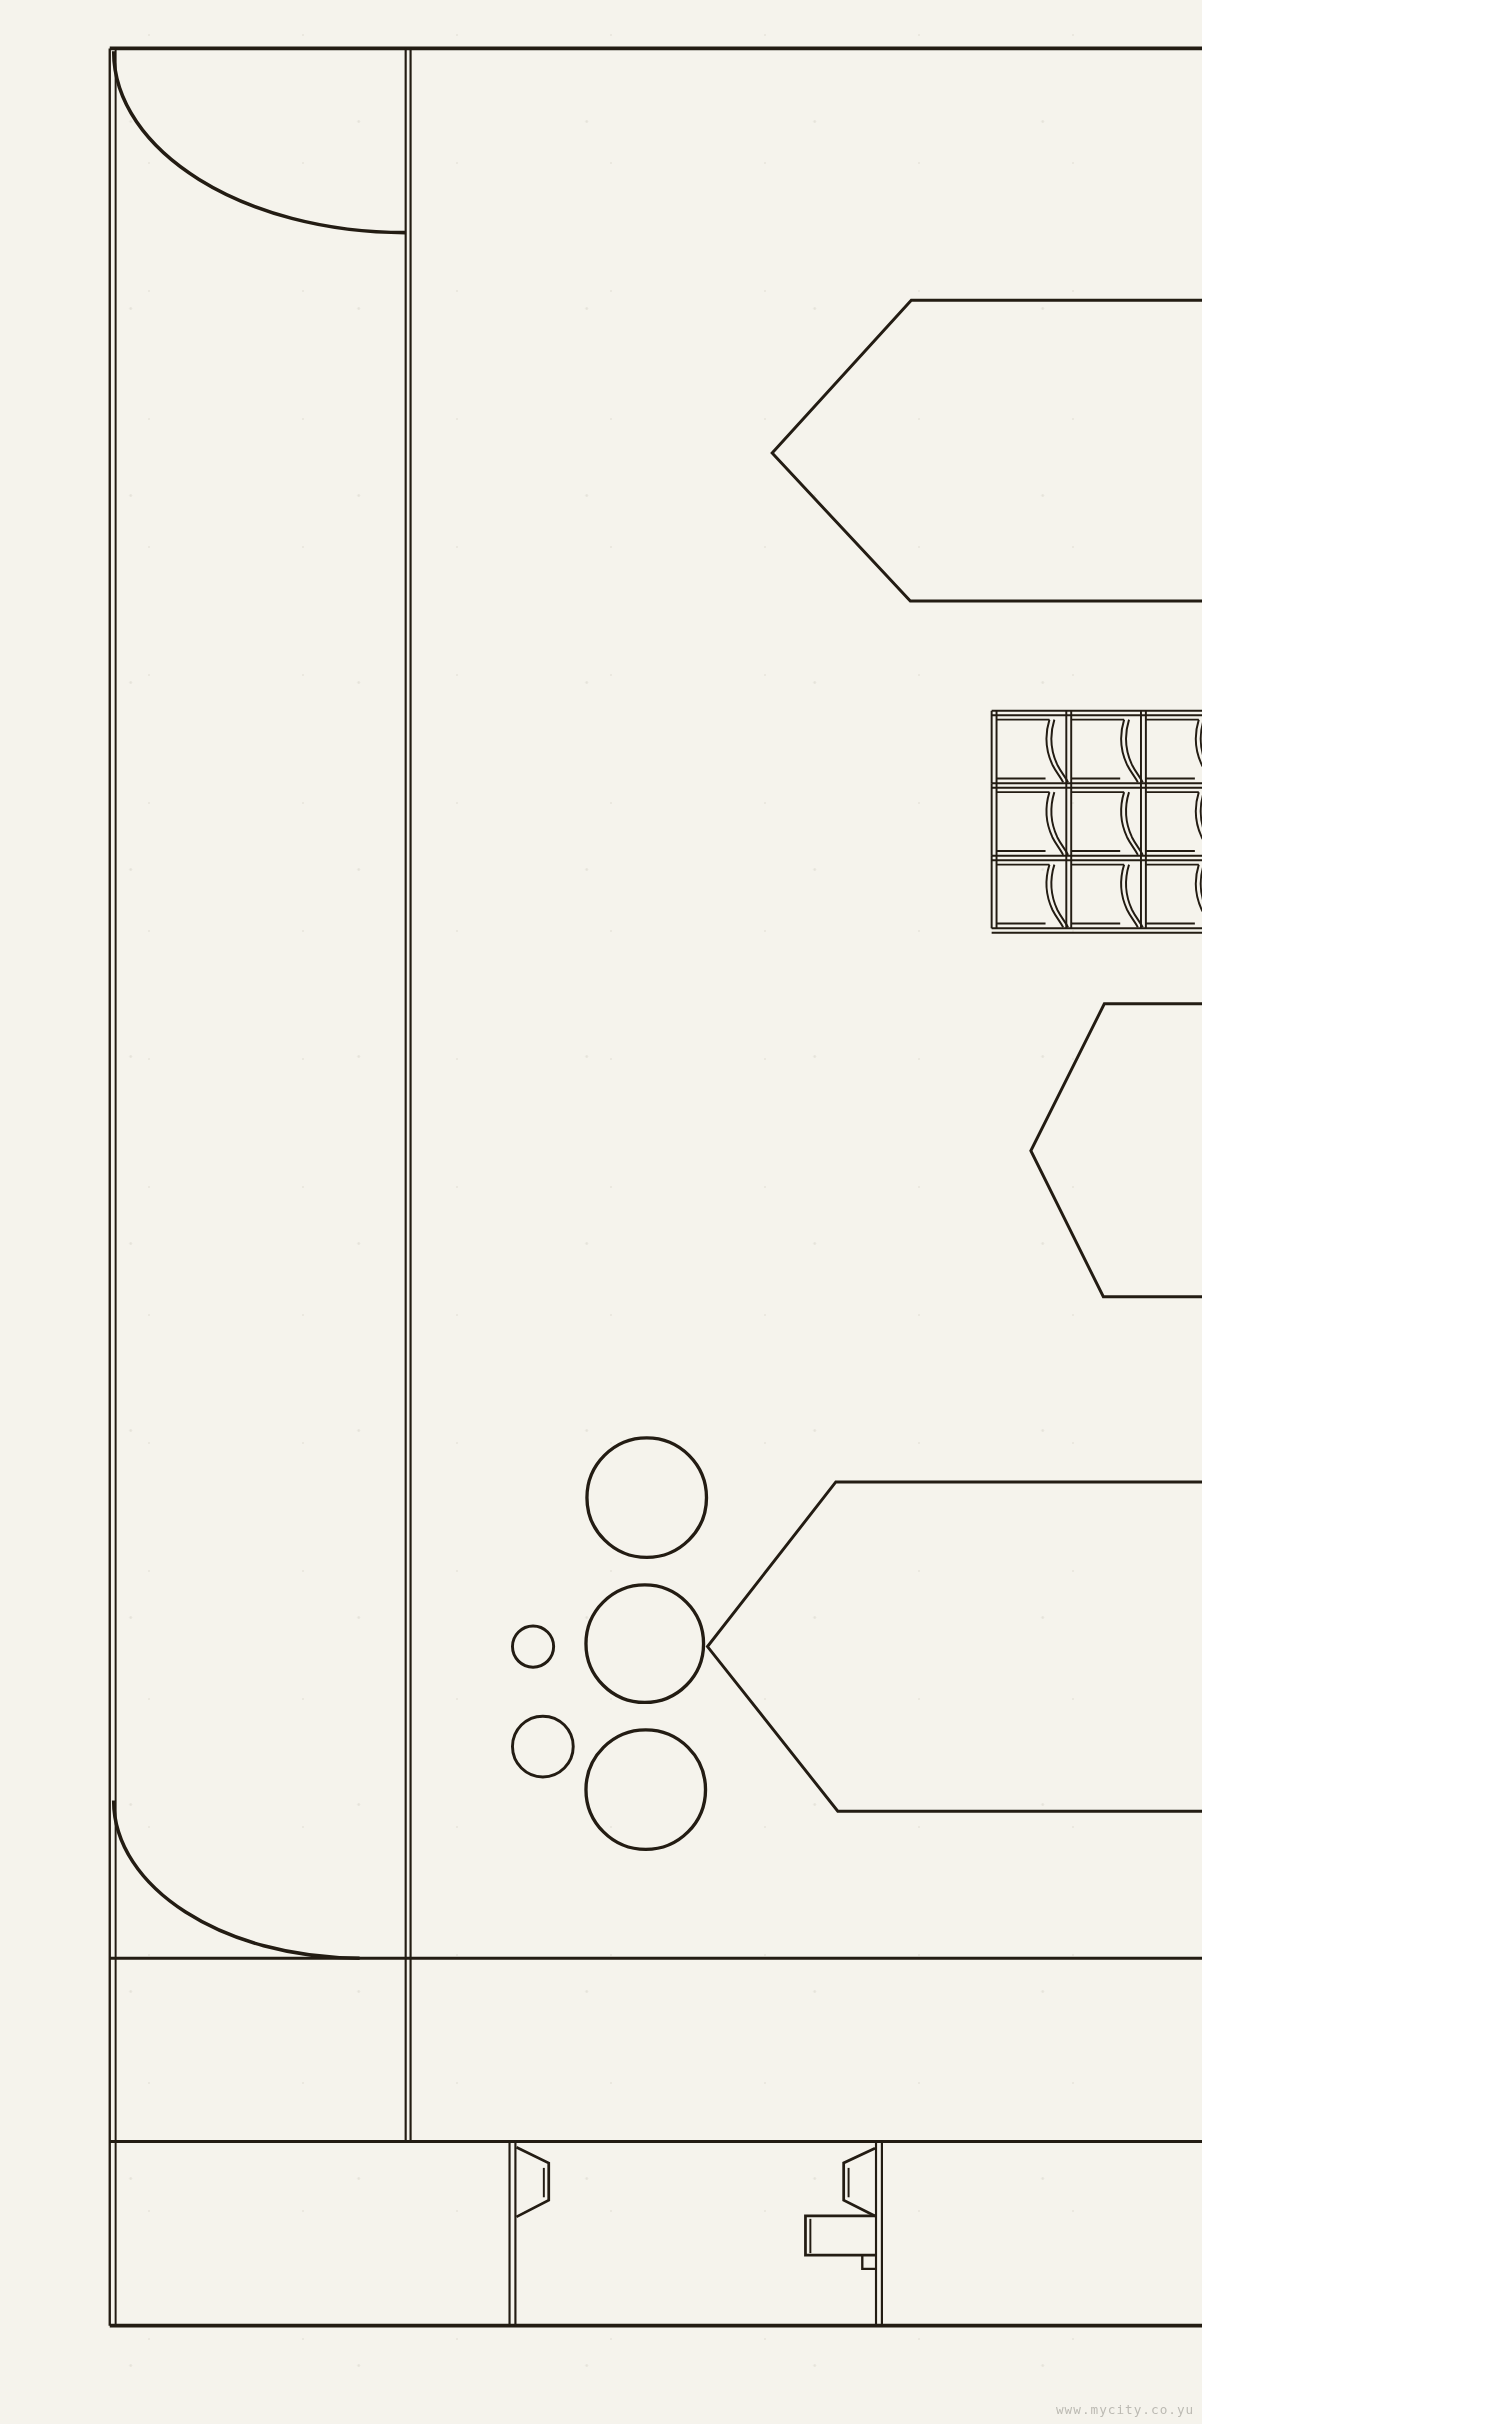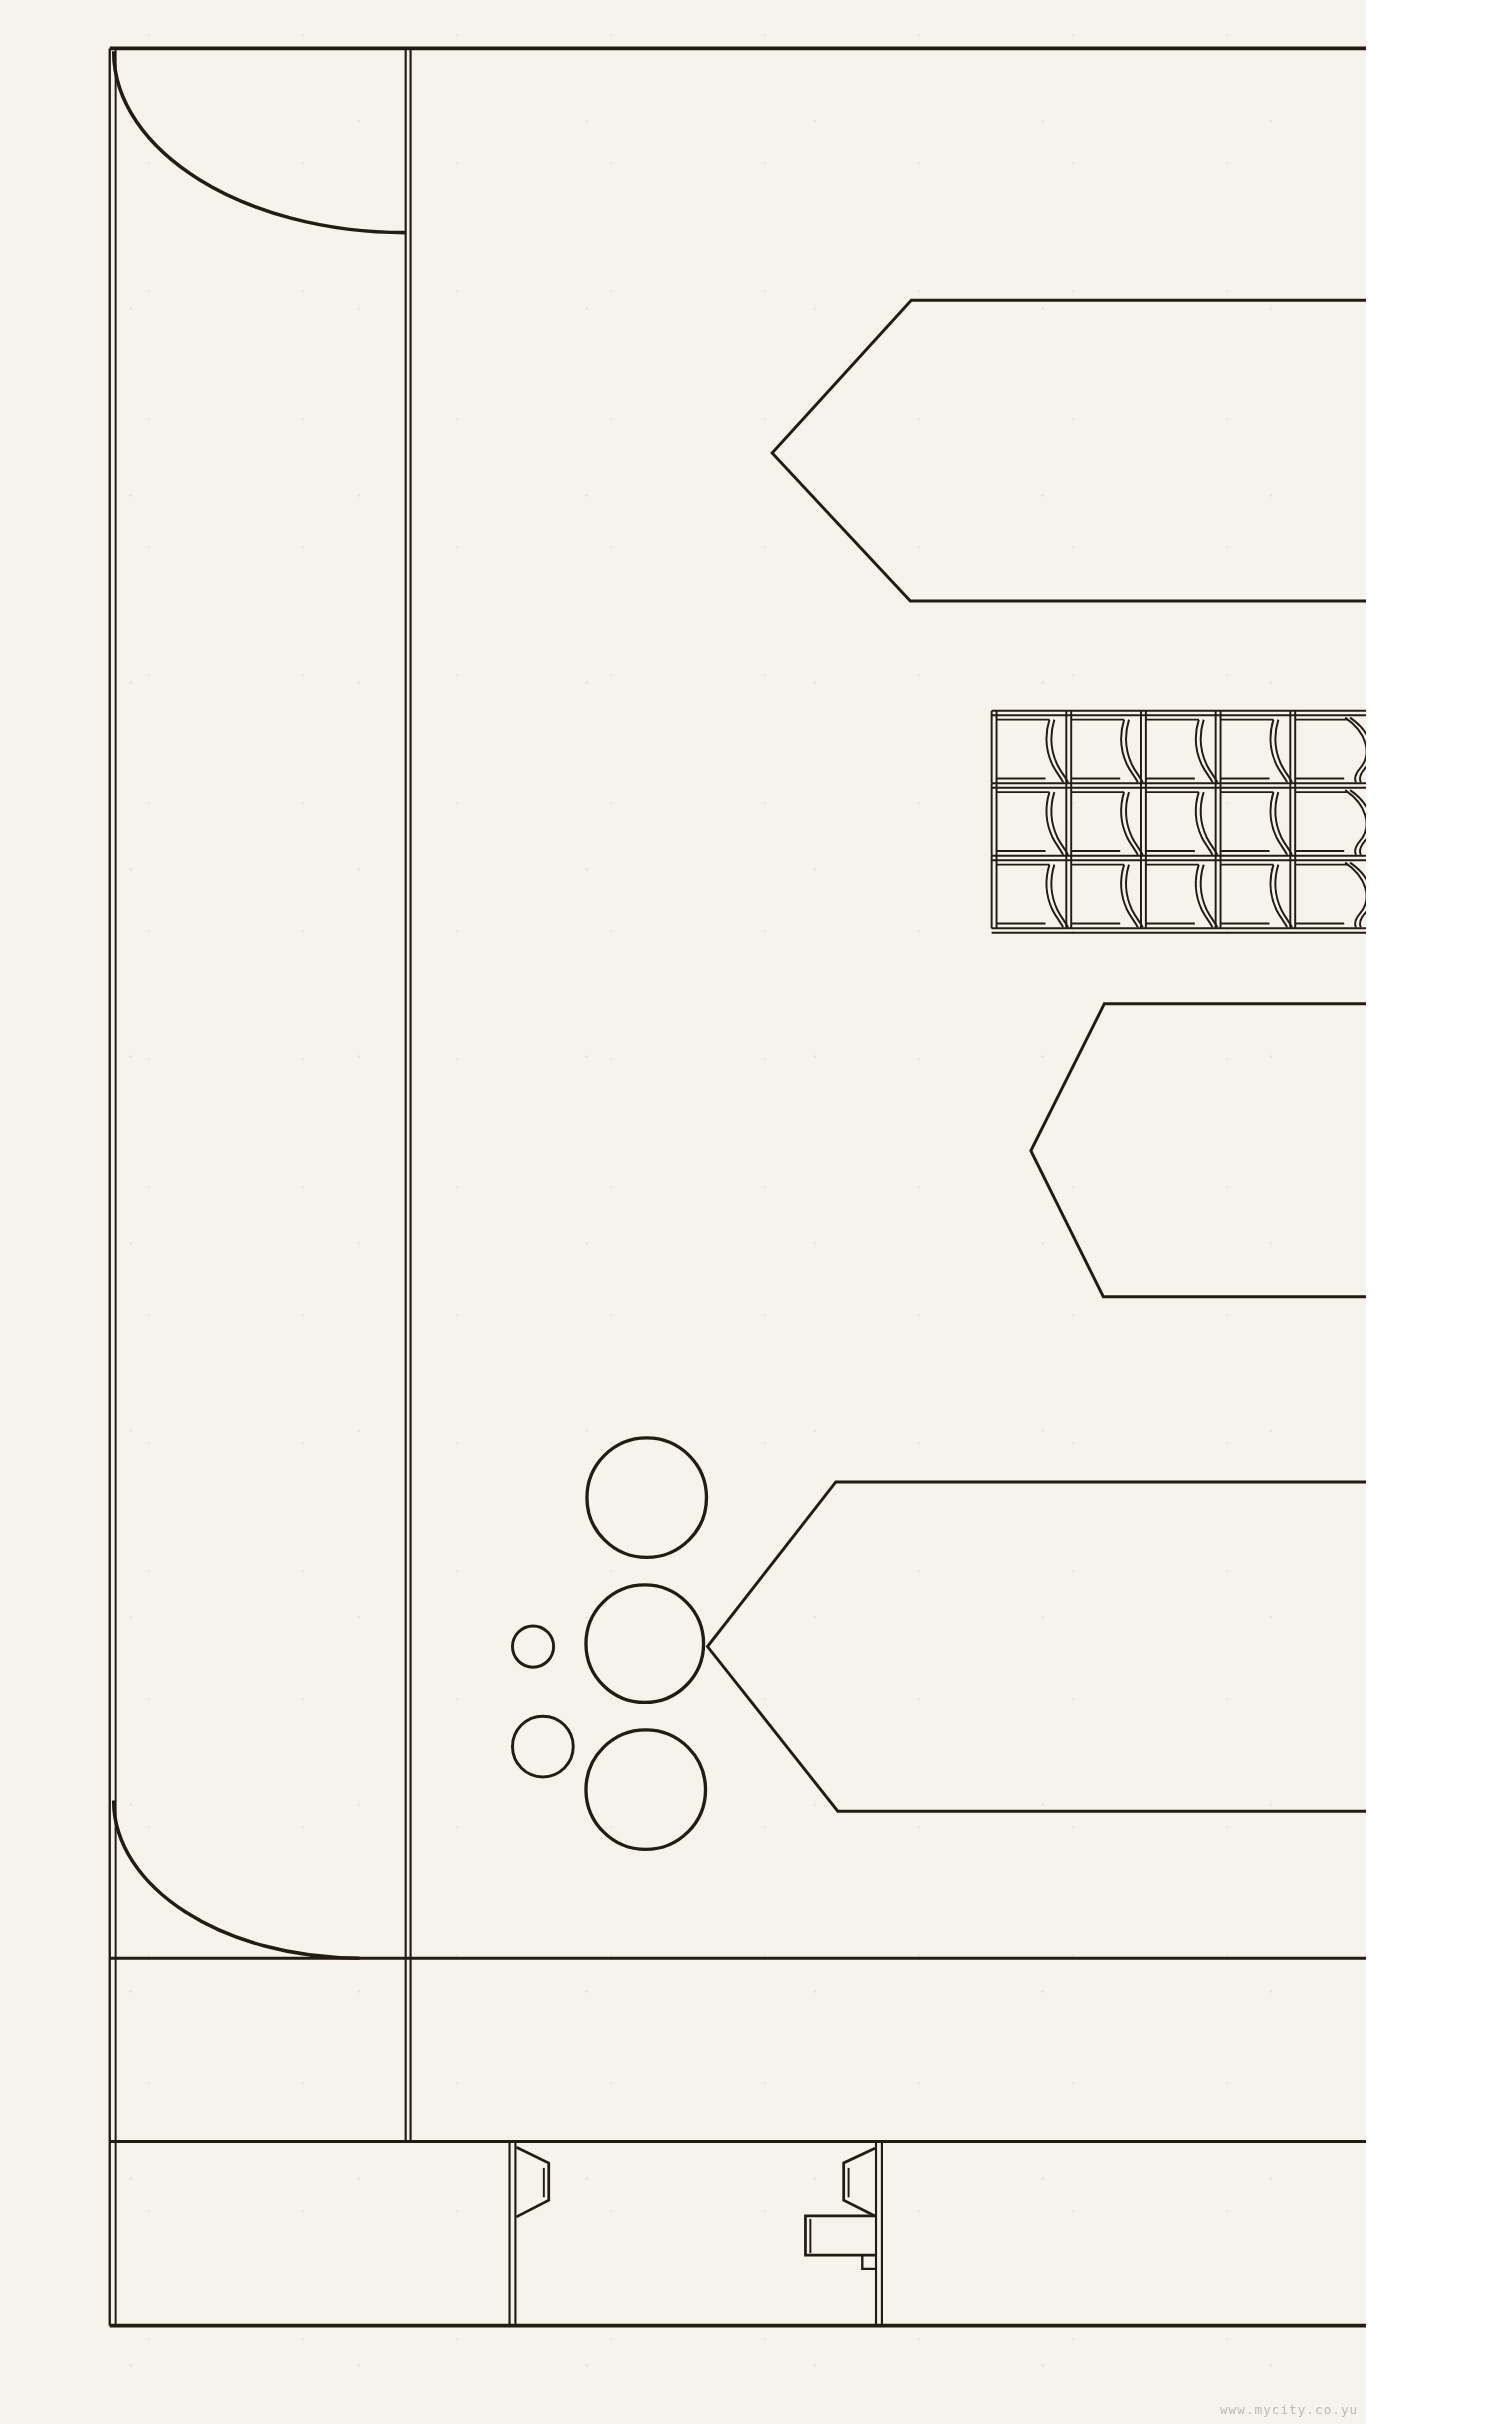--- a/index.html
+++ b/index.html
@@ -2,21 +2,21 @@
 <html><head>
 <meta charset="utf-8">
 <style>
   html, body {
     margin: 0;
     padding: 0;
     font-family: "Liberation Sans", sans-serif;
   }
   .page {
     position: relative;
-    width: 1366px;
+    width: 1202px;
     height: 2425px;
     overflow: hidden;
     
     background-image:
       radial-gradient(rgba(95, 85, 62, 0.10) 1.2px, transparent 1.7px),
       radial-gradient(rgba(95, 85, 62, 0.07) 1px, transparent 1.4px);
     background-size: 228px 187px, 154px 128px;
     background-position: 16.7px 28px, 72px 99px;
   }
   svg.plan {

